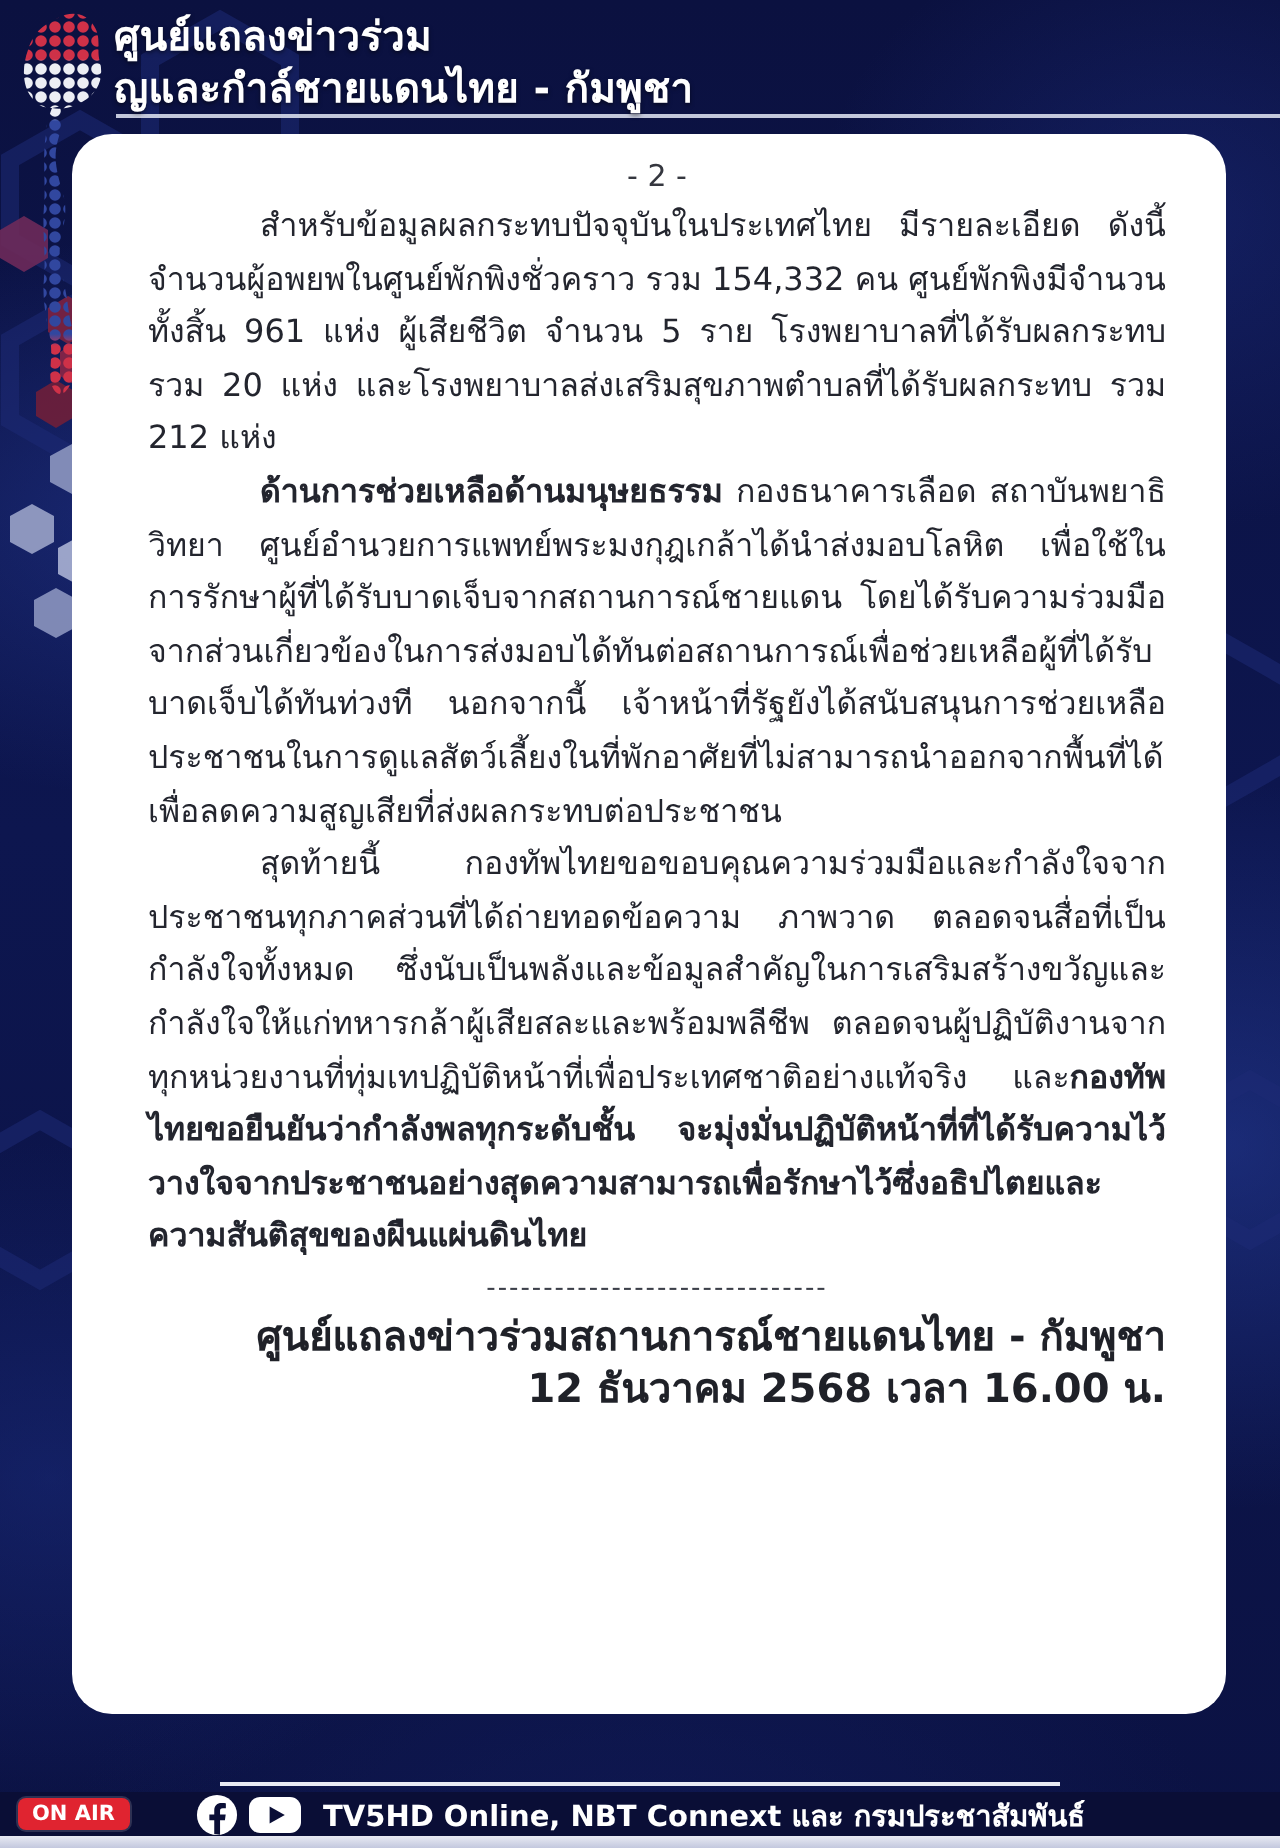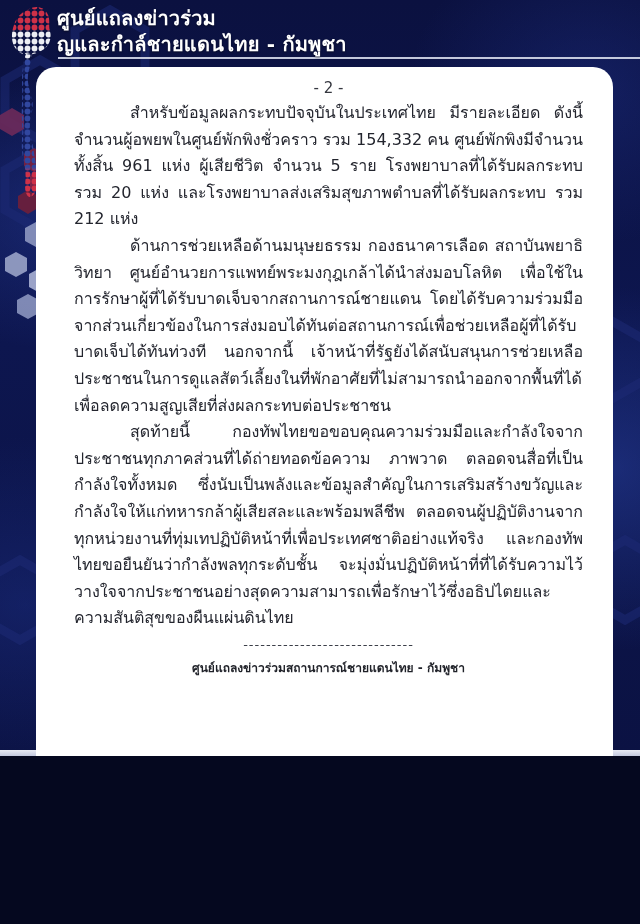--- a/index.html
+++ b/index.html
@@ -1,17 +1,17 @@
 <!DOCTYPE html>
 <html><head>
 <meta charset="utf-8">
 <style>
   html,body{margin:0;padding:0;background:#05081f;}
   .screen{
-    position:relative;width:640px;height:756px;overflow:hidden;
+    position:relative;width:640px;height:924px;overflow:hidden;
     font-family:"DejaVu Sans","Liberation Sans",sans-serif;
     background:
       radial-gradient(ellipse 300px 200px at 12% 28%, rgba(45,70,175,.40), transparent 70%),
       radial-gradient(ellipse 260px 220px at 92% 12%, rgba(35,55,150,.35), transparent 70%),
       radial-gradient(ellipse 280px 260px at 96% 62%, rgba(50,80,190,.38), transparent 70%),
       radial-gradient(ellipse 300px 240px at 4% 80%, rgba(30,50,140,.42), transparent 70%),
       radial-gradient(ellipse 400px 300px at 50% 105%, rgba(20,32,100,.5), transparent 75%),
       linear-gradient(180deg,#0b1140 0%,#0d164f 45%,#0b1243 100%);
   }
   .bg-hex{position:absolute;left:0;top:0;z-index:0;}
@@ -22,24 +22,24 @@
     text-shadow:0 1px 2px rgba(0,0,0,.5);}
   .hairline{position:absolute;left:58px;right:0;top:57px;height:2px;
     background:#d4d8e8;opacity:.92;z-index:1;}
   
   .card{position:absolute;left:36px;top:67px;width:577px;height:790px;
     background:#ffffff;border-radius:20px;z-index:3;box-sizing:border-box;
     padding:12px 30px 0 38px;color:#23252e;}
   .pageno{text-align:center;font-size:15px;color:#35373f;margin:0 0 3px 0;}
   .body p{margin:0;font-size:16px;line-height:26.6px;text-align:justify;
     text-indent:56px;color:#23252e;}
-  .body .b{font-weight:normal;}
+  .body .b{font-weight:bold;}
   .sep{text-align:center;font-size:13px;color:#3c3f49;margin-top:3px;
     letter-spacing:1px;line-height:20px;}
-  .signoff{text-align:center;font-weight:bold;font-size:12px;line-height:26.6px;
+  .signoff{text-align:right;font-weight:bold;font-size:20px;line-height:26.6px;
     color:#1f2128;margin:0;}
   
   .hashtags{position:absolute;left:0;right:0;top:862px;z-index:2;
     color:#ffffff;font-weight:bold;font-size:19px;letter-spacing:.2px;
     text-shadow:0 1px 2px rgba(0,0,0,.55);margin-top:48px;}
   .hash-underline{position:absolute;left:110px;top:891px;width:420px;height:2px;
     background:#e9ebf4;z-index:2;}
   .bottombar{position:absolute;left:0;right:0;top:896px;height:22px;z-index:2;
     background:#0a0e36;display:flex;align-items:center;gap:9px;padding:0 9px;
     color:#ffffff;font-weight:bold;font-size:14.5px;white-space:nowrap;}
@@ -115,20 +115,21 @@
 
   <div class="card">
     <p class="pageno">- 2 -</p>
     <div class="body">
       <p><span>สำหรับข้อมูลผลกระทบปัจจุบันในประเทศไทย มีรายละเอียด ดังนี้ จำนวนผู้อพยพในศูนย์พักพิงชั่วคราว รวม 154,332 คน ศูนย์พักพิงมีจำนวนทั้งสิ้น 961 แห่ง ผู้เสียชีวิต จำนวน 5 ราย โรงพยาบาลที่ได้รับผลกระทบ รวม 20 แห่ง และโรงพยาบาลส่งเสริมสุขภาพตำบลที่ได้รับผลกระทบ รวม 212 แห่ง</span></p>
       <p><span class="b">ด้านการช่วยเหลือด้านมนุษยธรรม</span><span> กองธนาคารเลือด สถาบันพยาธิวิทยา ศูนย์อำนวยการแพทย์พระมงกุฎเกล้าได้นำส่งมอบโลหิต เพื่อใช้ในการรักษาผู้ที่ได้รับบาดเจ็บจากสถานการณ์ชายแดน โดยได้รับความร่วมมือจากส่วนเกี่ยวข้องในการส่งมอบได้ทันต่อสถานการณ์เพื่อช่วยเหลือผู้ที่ได้รับบาดเจ็บได้ทันท่วงที นอกจากนี้ เจ้าหน้าที่รัฐยังได้สนับสนุนการช่วยเหลือประชาชนในการดูแลสัตว์เลี้ยงในที่พักอาศัยที่ไม่สามารถนำออกจากพื้นที่ได้ เพื่อลดความสูญเสียที่ส่งผลกระทบต่อประชาชน</span></p>
       <p><span>สุดท้ายนี้ กองทัพไทยขอขอบคุณความร่วมมือและกำลังใจจากประชาชนทุกภาคส่วนที่ได้ถ่ายทอดข้อความ ภาพวาด ตลอดจนสื่อที่เป็นกำลังใจทั้งหมด ซึ่งนับเป็นพลังและข้อมูลสำคัญในการเสริมสร้างขวัญและกำลังใจให้แก่ทหารกล้าผู้เสียสละและพร้อมพลีชีพ ตลอดจนผู้ปฏิบัติงานจากทุกหน่วยงานที่ทุ่มเทปฏิบัติหน้าที่เพื่อประเทศชาติอย่างแท้จริง และ</span><span class="b">กองทัพไทยขอยืนยันว่ากำลังพลทุกระดับชั้น จะมุ่งมั่นปฏิบัติหน้าที่ที่ได้รับความไว้วางใจจากประชาชนอย่างสุดความสามารถเพื่อรักษาไว้ซึ่งอธิปไตยและความสันติสุขของผืนแผ่นดินไทย</span></p>
     </div>
     <div class="sep">------------------------------</div>
     <p class="signoff">ศูนย์แถลงข่าวร่วมสถานการณ์ชายแดนไทย - กัมพูชา</p>
+    <p class="signoff">12 ธันวาคม 2568 เวลา 16.00 น.</p>
   </div>
 
   <div class="hashtags">#TeamThailand #TruthFromThailand #PeaceBeginsWithTruth</div>
   <div class="hash-underline"></div>
 
   <div class="bottombar">
     <span class="onair">ON AIR</span>
     <span class="social">
       <svg width="21" height="21" viewBox="0 0 22 22">
         <circle cx="11" cy="11" r="10.5" fill="#ffffff"></circle>

